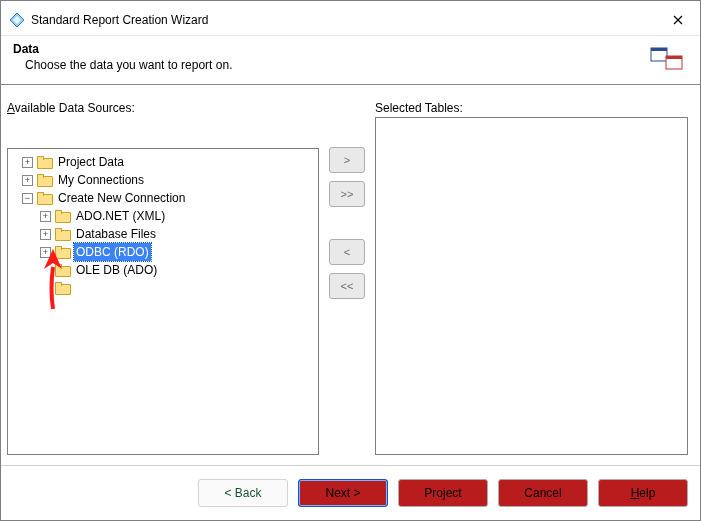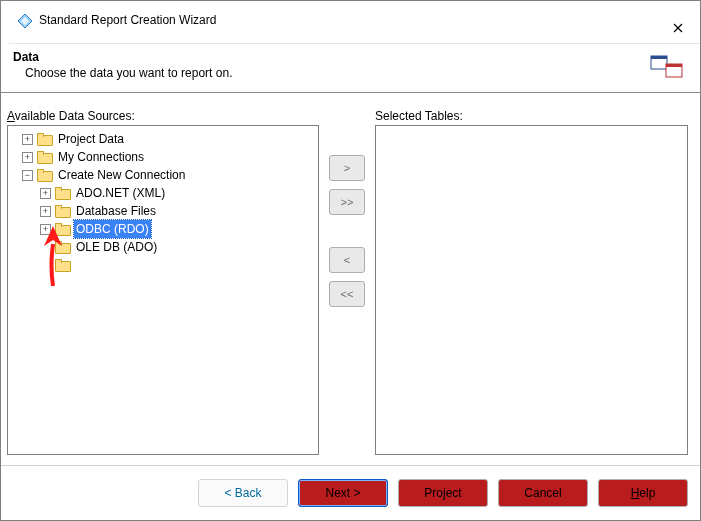--- a/index.html
+++ b/index.html
@@ -17,23 +17,23 @@
     border: 1px solid #7f7f7f;
     background: #ffffff;
     position: relative;
     display: flex;
     flex-direction: column;
   }
   
   .titlebar {
     height: 30px;
     display: flex;
-    padding: 12px 4px 0 8px;
+    align-items: center;
+    padding: 4px 4px 0 8px;
     border-bottom: 1px solid #e5e5e5;
-    margin-left: 8px;
   }
   .titlebar .app-icon {
     width: 16px;
     height: 16px;
     margin-right: 6px;
     display: inline-flex;
   }
   .titlebar .title-text {
     flex: 1;
     font-size: 12px;
@@ -79,21 +79,21 @@
   
   .body {
     flex: 1;
     display: flex;
     padding: 16px 12px 10px 6px;
   }
   .col-left, .col-right {
     display: flex;
     flex-direction: column;
   }
-  .col-left { width: 312px; }
+  .col-left { width: 312px; gap: 31px; }
   .col-right { flex: 1; }
   .col-mid {
     width: 56px;
     display: flex;
     flex-direction: column;
     align-items: center;
     padding-top: 46px;
   }
   .panel-label {
     font-size: 12px;
@@ -214,21 +214,21 @@
     border: 1px solid #adadad;
     border-radius: 3px;
     background: #b91c1c;
     display: flex;
     align-items: center;
     justify-content: center;
     font-size: 12px;
     cursor: pointer;
   }
   .btn.disabled {
-    color: #0369a1;
+    color: #14532d;
     border-color: #d4d4d4;
     background: #fafafa;
     cursor: default;
   }
   .btn.default {
     border-color: #0a58ca;
     box-shadow: 0 0 0 1px #7db3ff inset;
   }
   .btn .accel { text-decoration: underline; }
 

